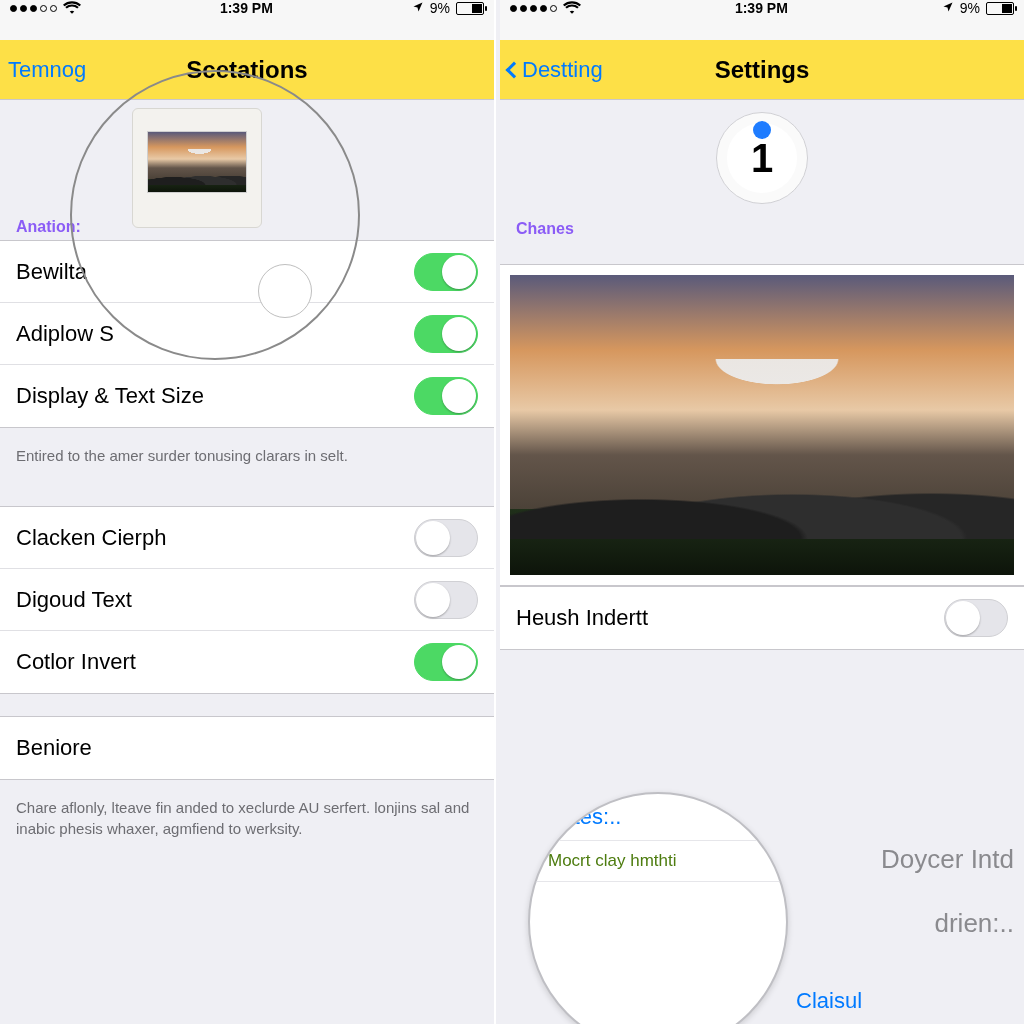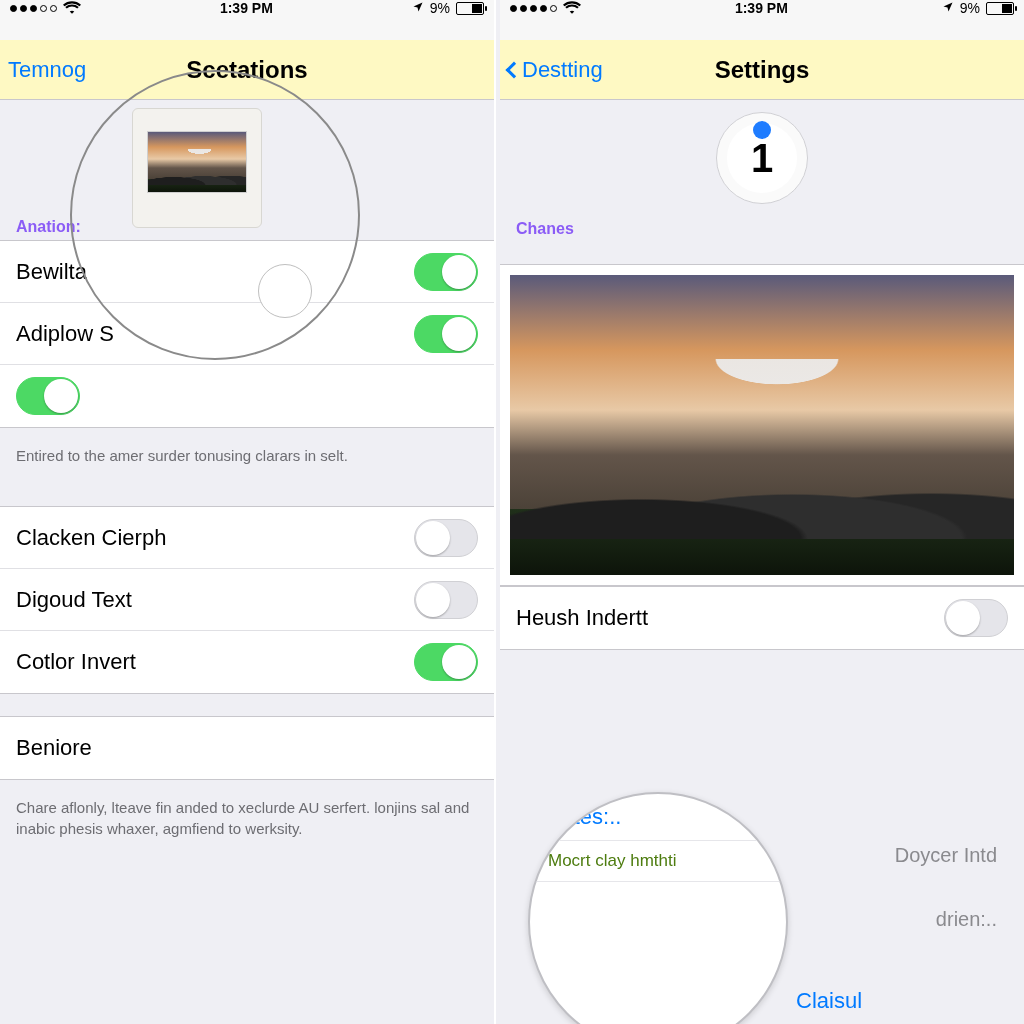--- a/index.html
+++ b/index.html
@@ -15,21 +15,21 @@
                padding: 0 10px; font-size: 14px; background: #f7f7f7; color: #000; }
   .statusbar .left, .statusbar .right { display: flex; align-items: center; gap: 6px; }
   .dots { display: flex; gap: 3px; }
   .dot { width: 7px; height: 7px; border-radius: 50%; border: 1px solid #000; }
   .dot.fill { background: #000; }
   .batt { display:inline-block; width: 28px; height: 13px; border: 1.5px solid #000; border-radius: 2px; position: relative; }
   .batt::after { content: ""; position: absolute; right: -4px; top: 3px; width: 2px; height: 5px; background:#000; border-radius:1px; }
   .batt .fill { position:absolute; right:1px; top:1px; bottom:1px; width:40%; background:#000; }
 
   
-  .navbar { height: 60px; background:#fef9c3; border-bottom:1px solid #c8c7cc;
+  .navbar { height: 60px; background:#fde047; border-bottom:1px solid #c8c7cc;
             display:flex; align-items:center; position:relative; padding:0 8px; }
   .navbar .back { color:#007aff; font-size:22px; display:flex; align-items:center; gap:2px; }
   .navbar .title { position:absolute; left:50%; transform:translateX(-50%); font-size:24px; font-weight:600; }
   .chevron-left { display:inline-block; width:12px; height:12px; border-left:3px solid #007aff; border-bottom:3px solid #007aff; transform:rotate(45deg); }
 
   
   .group { margin-top: 22px; background:#fff; border-top:1px solid #c8c7cc; border-bottom:1px solid #c8c7cc; }
   .group.nomargin { margin-top:0; }
   .row { display:flex; align-items:center; justify-content:space-between;
          padding: 0 16px; height: 62px; font-size:22px; border-bottom:1px solid #e0e0e4;text-align:center; }
@@ -72,21 +72,21 @@
 
   
   .mag-right{ position:absolute; left:528px; top:792px; width:260px; height:260px; border-radius:50%;
               border:2px solid #bfbfc4; background:#fff; overflow:hidden; box-shadow:0 2px 6px rgba(0,0,0,.15); }
   .mag-right .r{ padding:10px 18px; border-bottom:1px solid #e6e6ea; }
   .mag-right .r.link{ color:#007aff; font-size:22px; }
   .mag-right .r.big{ font-size:22px; }
   .mag-right .r.small{ font-size:17px; color:#4d7c0f; }
 
   
-  .sidelabel { position:absolute; right:27px; color:#8a8a8e; font-size:20px; }
+  .sidelabel { position:absolute; right:10px; color:#8a8a8e; font-size:26px; }
   .sidelabel.a{ top:844px; }
   .sidelabel.b{ top:908px; }
   .bottomlink{ position:absolute; left:796px; top:988px; color:#007aff; font-size:22px; }
 
   .thumbrow{ background:#fff; border-top:1px solid #c8c7cc; border-bottom:1px solid #c8c7cc; }
 </style>
 </head>
 <body>
 
 <div class="stage">
@@ -138,20 +138,21 @@
             <span class="knob"></span>
           </span>
       </div>
       <div class="row">
         <span>Adiplow S</span>
         <span class="toggle on">
             <span class="knob"></span>
           </span>
       </div>
       <div class="row">
+        <span>Display &amp; Text Size</span>
         <span class="toggle on">
             <span class="knob"></span>
           </span>
       </div>
     </div>
     <div class="footer">Entired to the amer surder tonusing clarars in selt.</div>
 
     <div class="group">
       <div class="row">
         <span>Clacken Cierph</span>

